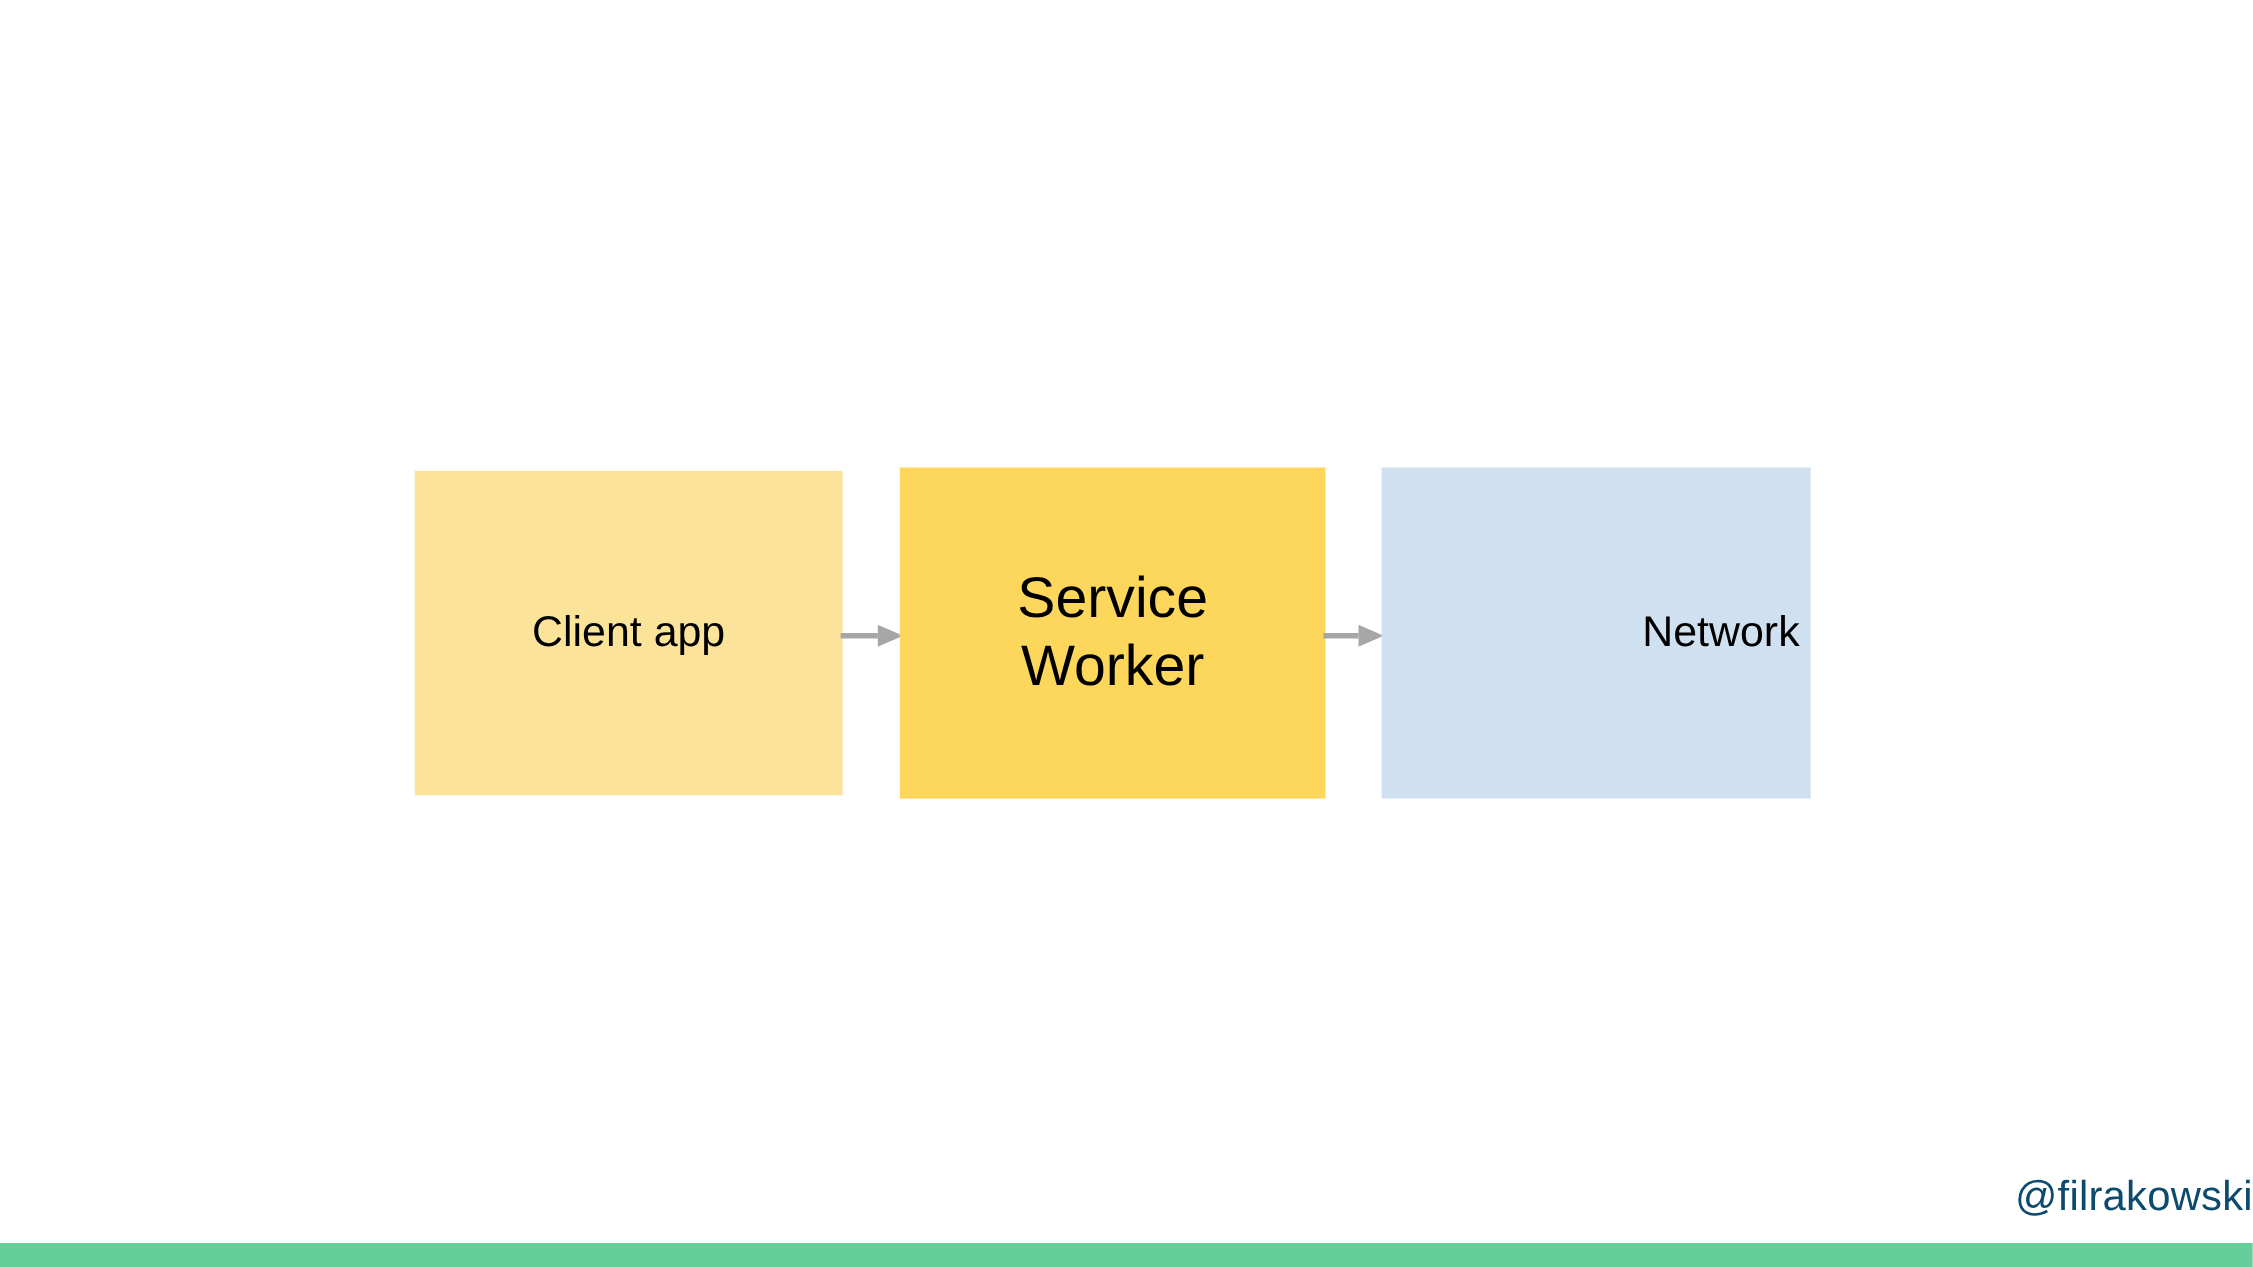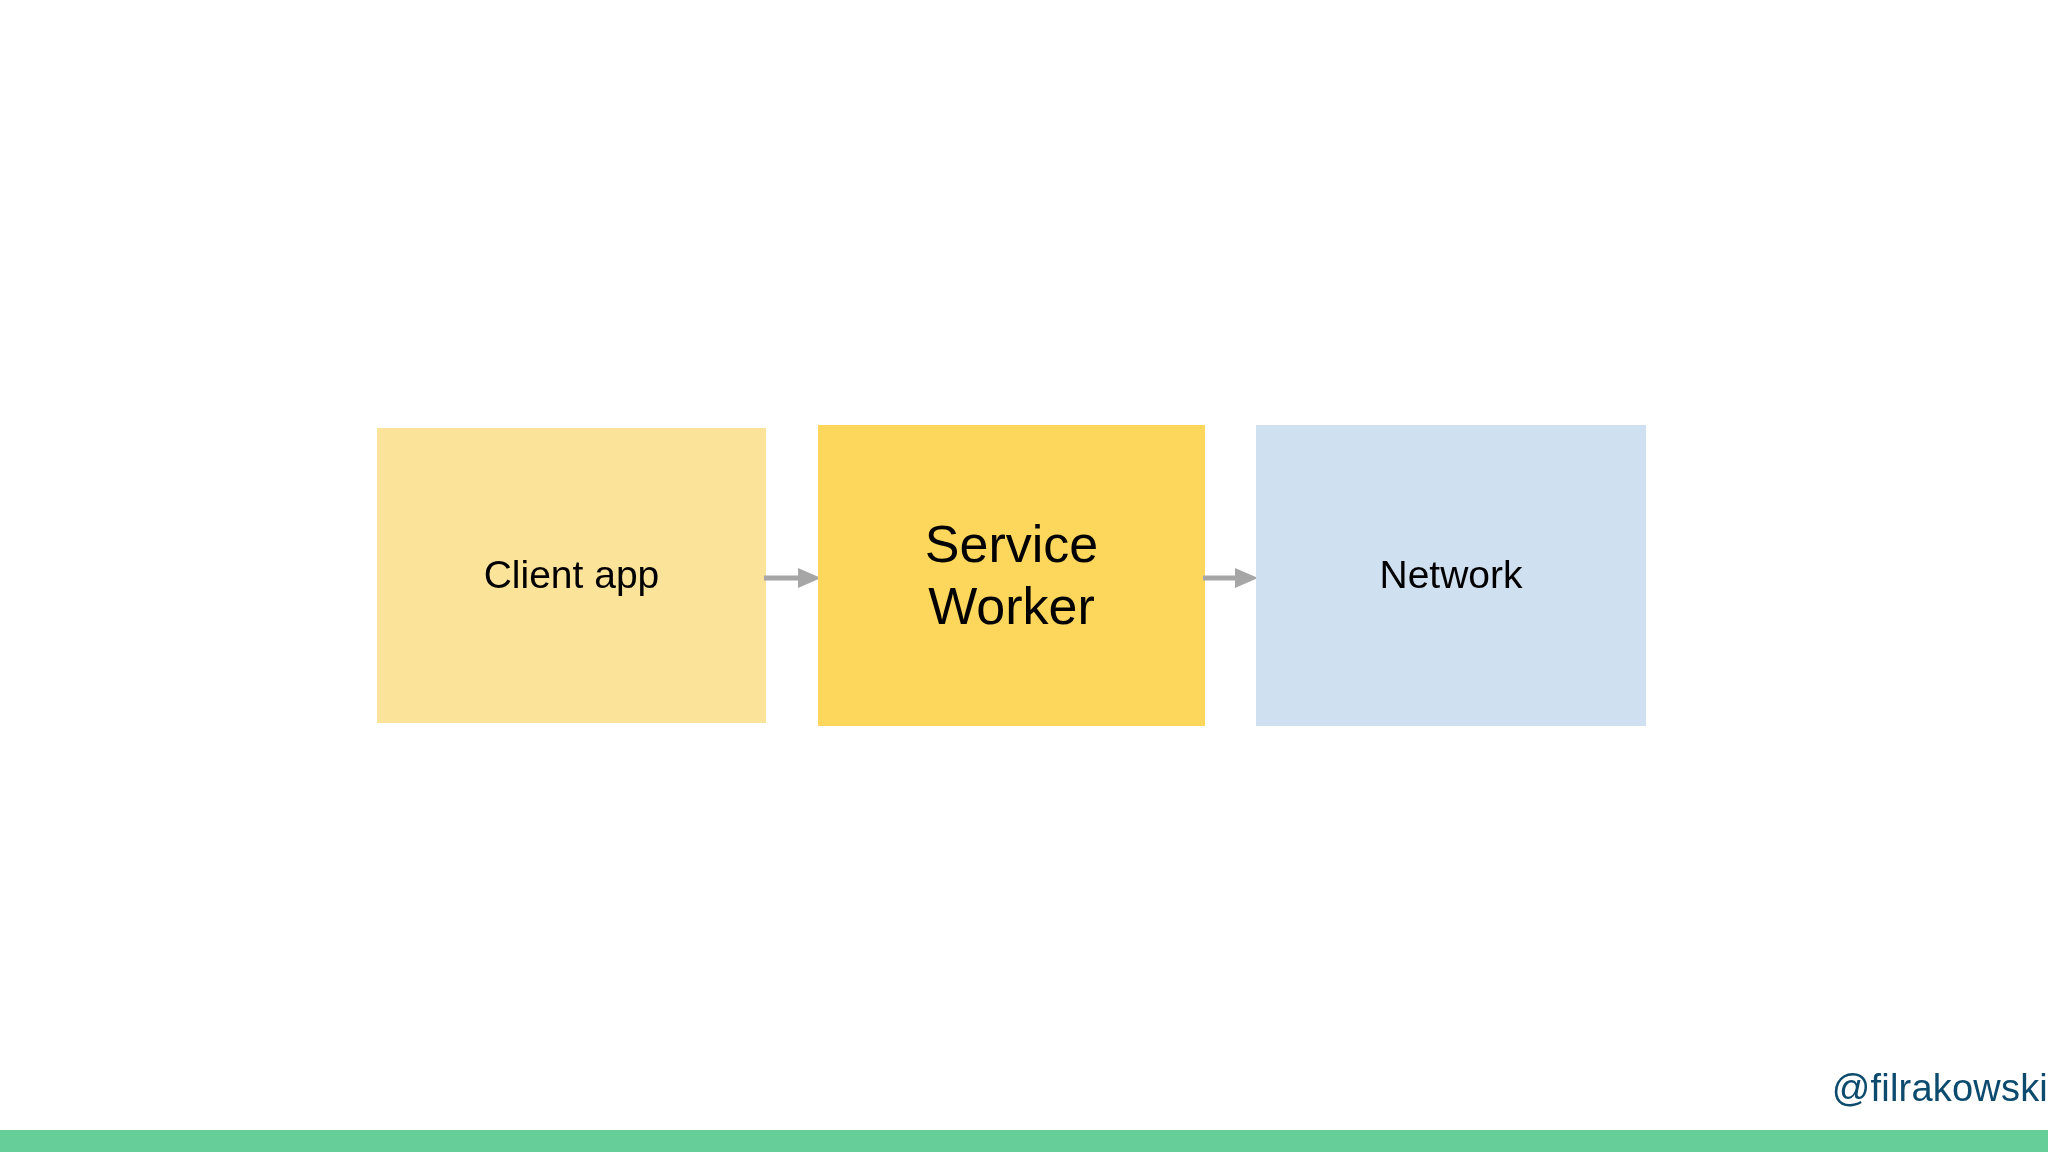--- a/index.html
+++ b/index.html
@@ -72,20 +72,21 @@
   }
 
   
   .node-network {
     left: 1256px;
     top: 425px;
     width: 390px;
     height: 301px;
     background: #CFE0F0;
     font-size: 39px;
+    justify-content: flex-end;
   }
 
   
   .arrow {
     position: absolute;
     height: 28px;
     top: 564px;
   }
   .arrow svg { display: block; }
 

